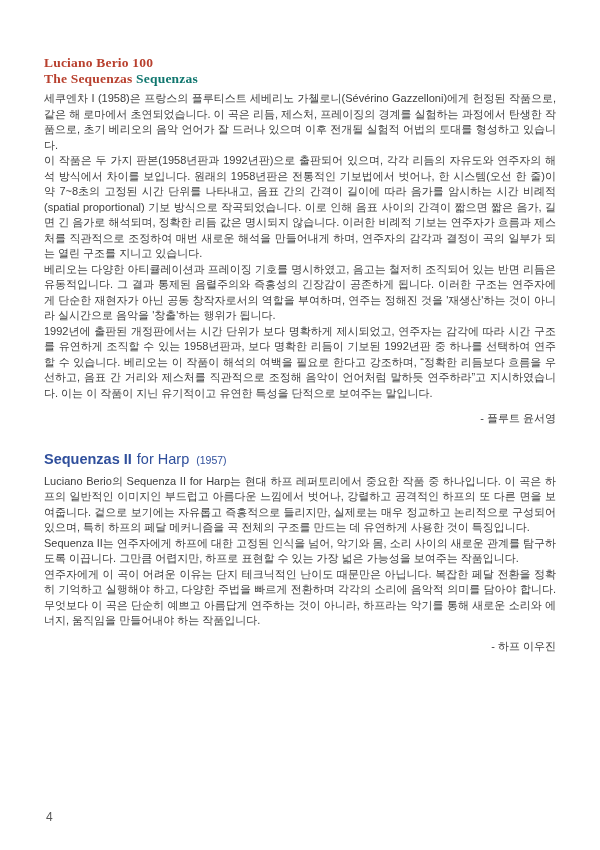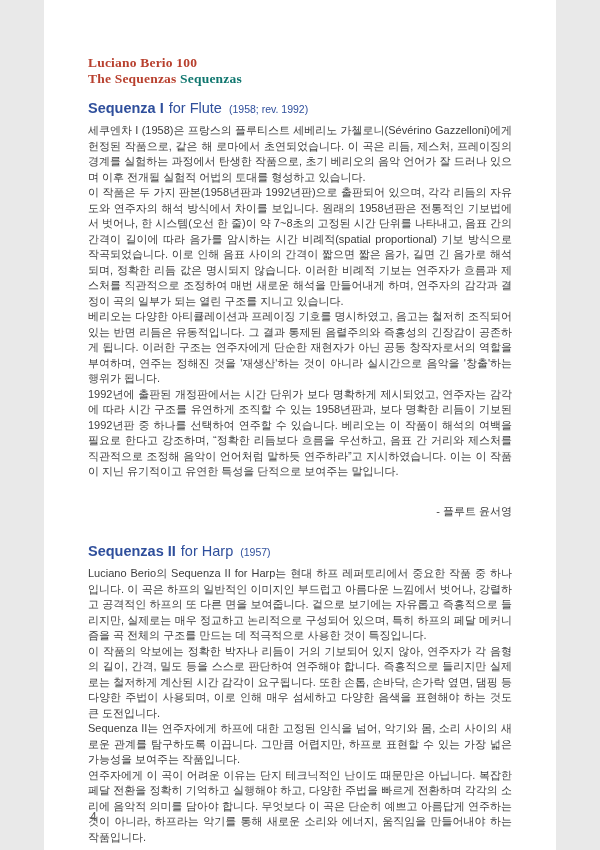--- a/index.html
+++ b/index.html
@@ -1,19 +1,19 @@
 <!DOCTYPE html>
 <html lang="ko"><head>
 <meta charset="utf-8">
 <style>
   * { margin: 0; padding: 0; box-sizing: border-box; }
   html, body { background: #e9e9e9; }
   .page {
     position: relative;
-    width: 512px;
+    width: 600px;
     height: 850px;
     margin: 0 auto;
     background: #ffffff;
     font-family: "Liberation Sans", "DejaVu Sans", sans-serif;
     overflow: hidden;
   }
   .content {
     padding: 55px 44px 0 44px;
   }
   
@@ -42,21 +42,21 @@
   .body-text {
     margin-top: 5px;
     color: #3d3d3d;
     font-size: 11px;
     line-height: 15.5px;
     text-align: justify;
   }
   .body-text p { margin: 0; }
   
   .attribution {
-    margin-top: 24px;
+    margin-top: 10px;
     text-align: right;
     color: #3d3d3d;
     font-size: 11px;
     line-height: 15.5px;
   }
   
   .page-number {
     position: absolute;
     left: 46px;
     bottom: 26px;
@@ -69,35 +69,33 @@
 
 <div class="page">
   <div class="content">
 
     <div class="brand">
       <div>Luciano Berio 100</div>
       <div><span>The Sequenzas</span> <span class="accent">Sequenzas</span></div>
     </div>
 
     <section class="sec-1">
-      <h2 class="sec-title"><span class="t-main">Sequenza I</span><span class="t-for">for Flute</span> <span class="t-date">(1958; rev. 1992)</span></h2>
       <div class="body-text">
         <p>세쿠엔차 I (1958)은 프랑스의 플루티스트 세베리노 가첼로니(Sévérino Gazzelloni)에게 헌정된 작품으로, 같은 해 로마에서 초연되었습니다. 이 곡은 리듬, 제스처, 프레이징의 경계를 실험하는 과정에서 탄생한 작품으로, 초기 베리오의 음악 언어가 잘 드러나 있으며 이후 전개될 실험적 어법의 토대를 형성하고 있습니다.</p>
         <p>이 작품은 두 가지 판본(1958년판과 1992년판)으로 출판되어 있으며, 각각 리듬의 자유도와 연주자의 해석 방식에서 차이를 보입니다. 원래의 1958년판은 전통적인 기보법에서 벗어나, 한 시스템(오선 한 줄)이 약 7~8초의 고정된 시간 단위를 나타내고, 음표 간의 간격이 길이에 따라 음가를 암시하는 시간 비례적(spatial proportional) 기보 방식으로 작곡되었습니다. 이로 인해 음표 사이의 간격이 짧으면 짧은 음가, 길면 긴 음가로 해석되며, 정확한 리듬 값은 명시되지 않습니다. 이러한 비례적 기보는 연주자가 흐름과 제스처를 직관적으로 조정하여 매번 새로운 해석을 만들어내게 하며, 연주자의 감각과 결정이 곡의 일부가 되는 열린 구조를 지니고 있습니다.</p>
         <p>베리오는 다양한 아티큘레이션과 프레이징 기호를 명시하였고, 음고는 철저히 조직되어 있는 반면 리듬은 유동적입니다. 그 결과 통제된 음렬주의와 즉흥성의 긴장감이 공존하게 됩니다. 이러한 구조는 연주자에게 단순한 재현자가 아닌 공동 창작자로서의 역할을 부여하며, 연주는 정해진 것을 '재생산'하는 것이 아니라 실시간으로 음악을 '창출'하는 행위가 됩니다.</p>
         <p>1992년에 출판된 개정판에서는 시간 단위가 보다 명확하게 제시되었고, 연주자는 감각에 따라 시간 구조를 유연하게 조직할 수 있는 1958년판과, 보다 명확한 리듬이 기보된 1992년판 중 하나를 선택하여 연주할 수 있습니다. 베리오는 이 작품이 해석의 여백을 필요로 한다고 강조하며, “정확한 리듬보다 흐름을 우선하고, 음표 간 거리와 제스처를 직관적으로 조정해 음악이 언어처럼 말하듯 연주하라”고 지시하였습니다. 이는 이 작품이 지닌 유기적이고 유연한 특성을 단적으로 보여주는 말입니다.</p>
       </div>
       <div class="attribution">- 플루트 윤서영</div>
     </section>
 
     <section class="sec-2">
       <h2 class="sec-title"><span class="t-main">Sequenzas II</span><span class="t-for">for Harp</span> <span class="t-date">(1957)</span></h2>
       <div class="body-text">
-        <p>Luciano Berio의 Sequenza II for Harp는 현대 하프 레퍼토리에서 중요한 작품 중 하나입니다. 이 곡은 하프의 일반적인 이미지인 부드럽고 아름다운 느낌에서 벗어나, 강렬하고 공격적인 하프의 또 다른 면을 보여줍니다. 겉으로 보기에는 자유롭고 즉흥적으로 들리지만, 실제로는 매우 정교하고 논리적으로 구성되어 있으며, 특히 하프의 페달 메커니즘을 곡 전체의 구조를 만드는 데 적극적으로 사용한 것이 특징입니다.</p>
-        <p>이 작품의 악보에는 정확한 박자나 리듬이 거의 기보되어 있지 않아, 연주자가 각 음형의 길이, 간격, 밀도 등을 스스로 판단하여 연주해야 합니다. 즉흥적으로 들리지만 실제로는 철저하게 계산된 시간 감각이 요구됩니다. 또한 손톱, 손바닥, 손가락 옆면, 댐핑 등 다양한 주법이 사용되며, 이로 인해 매우 섬세하고 다양한 음색을 표현해야 하는 것도 큰 도전입니다.</p>
+        <p>Luciano Berio의 Sequenza II for Harp는 현대 하프 레퍼토리에서 중요한 작품 중 하나입니다. 이 곡은 하프의 일반적인 이미지인 부드럽고 아름다운 느낌에서 벗어나, 강렬하고 공격적인 하프의 또 다른 면을 보여줍니다. 겉으로 보기에는 자유롭고 즉흥적으로 들리지만, 실제로는 매우 정교하고 논리적으로 구성되어 있으며, 특히 하프의 페달 메커니즘을 곡 전체의 구조를 만드는 데 유연하게 사용한 것이 특징입니다.</p>
         <p>Sequenza II는 연주자에게 하프에 대한 고정된 인식을 넘어, 악기와 몸, 소리 사이의 새로운 관계를 탐구하도록 이끕니다. 그만큼 어렵지만, 하프로 표현할 수 있는 가장 넓은 가능성을 보여주는 작품입니다.</p>
         <p>연주자에게 이 곡이 어려운 이유는 단지 테크닉적인 난이도 때문만은 아닙니다. 복잡한 페달 전환을 정확히 기억하고 실행해야 하고, 다양한 주법을 빠르게 전환하며 각각의 소리에 음악적 의미를 담아야 합니다. 무엇보다 이 곡은 단순히 예쁘고 아름답게 연주하는 것이 아니라, 하프라는 악기를 통해 새로운 소리와 에너지, 움직임을 만들어내야 하는 작품입니다.</p>
       </div>
       <div class="attribution">- 하프 이우진</div>
     </section>
 
   </div>
 
   <div class="page-number">4</div>
 </div>

